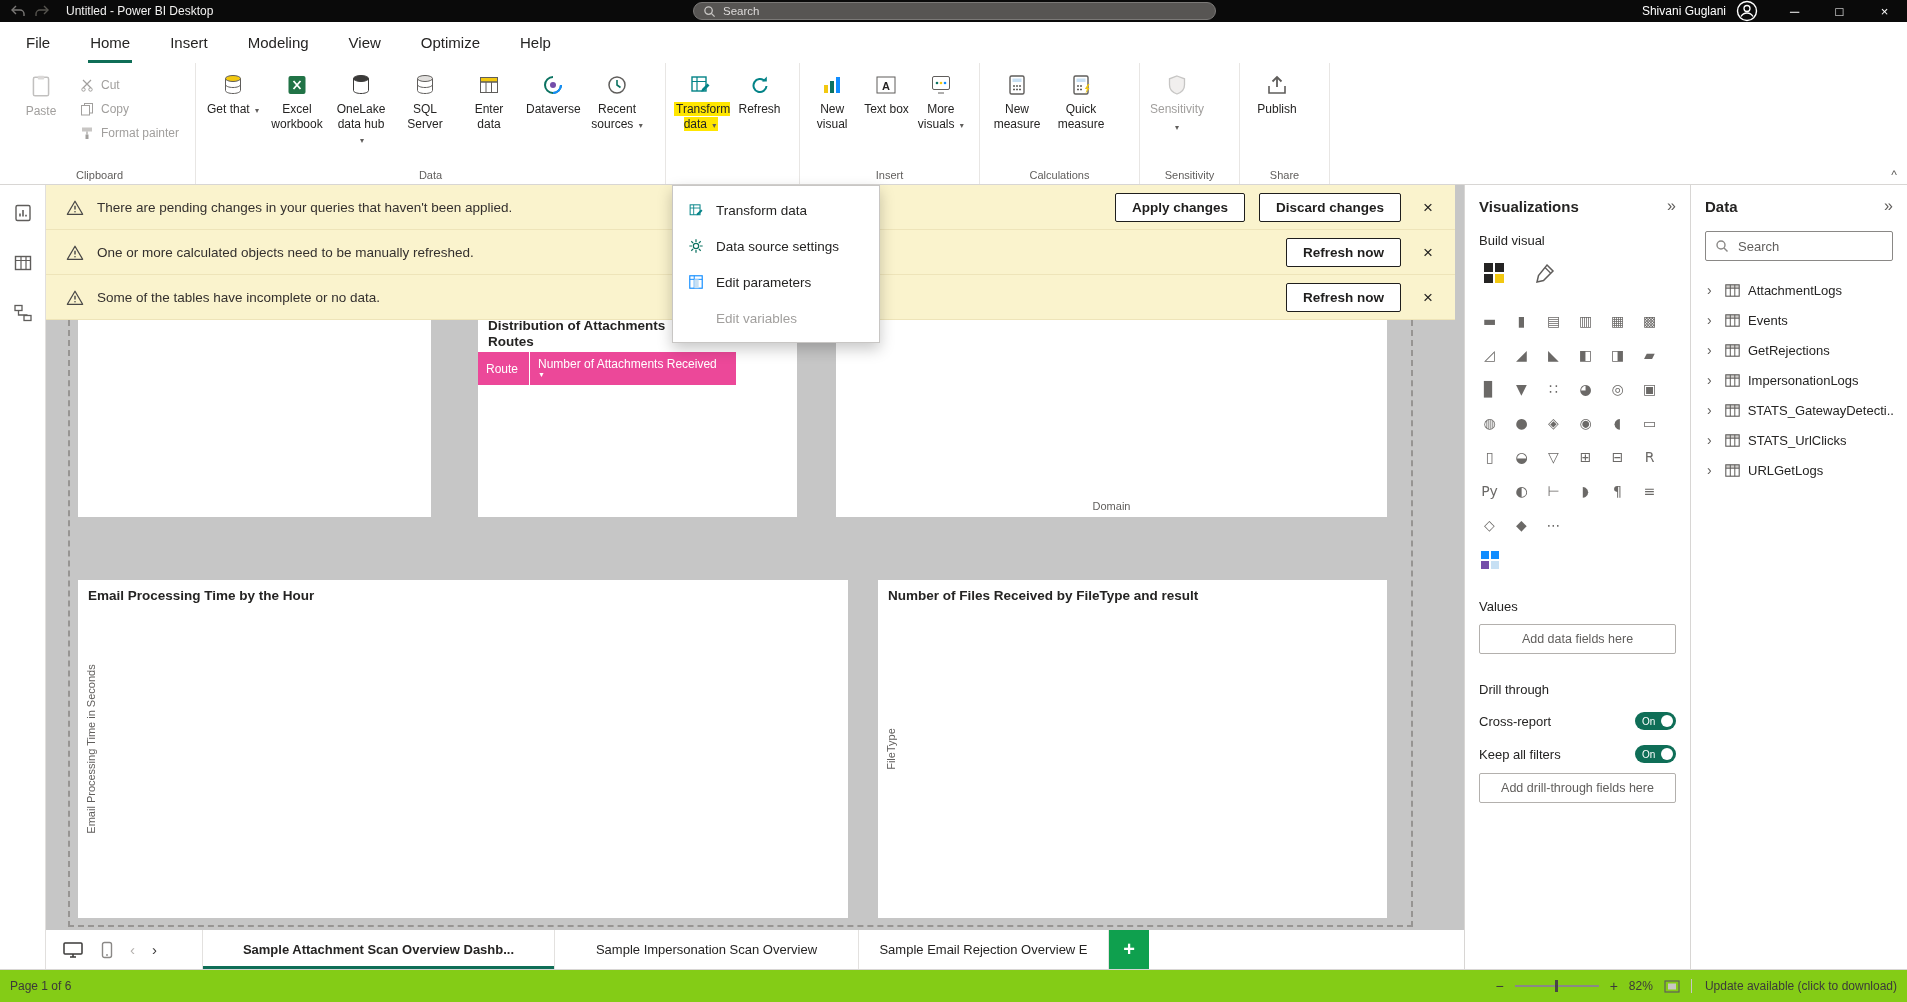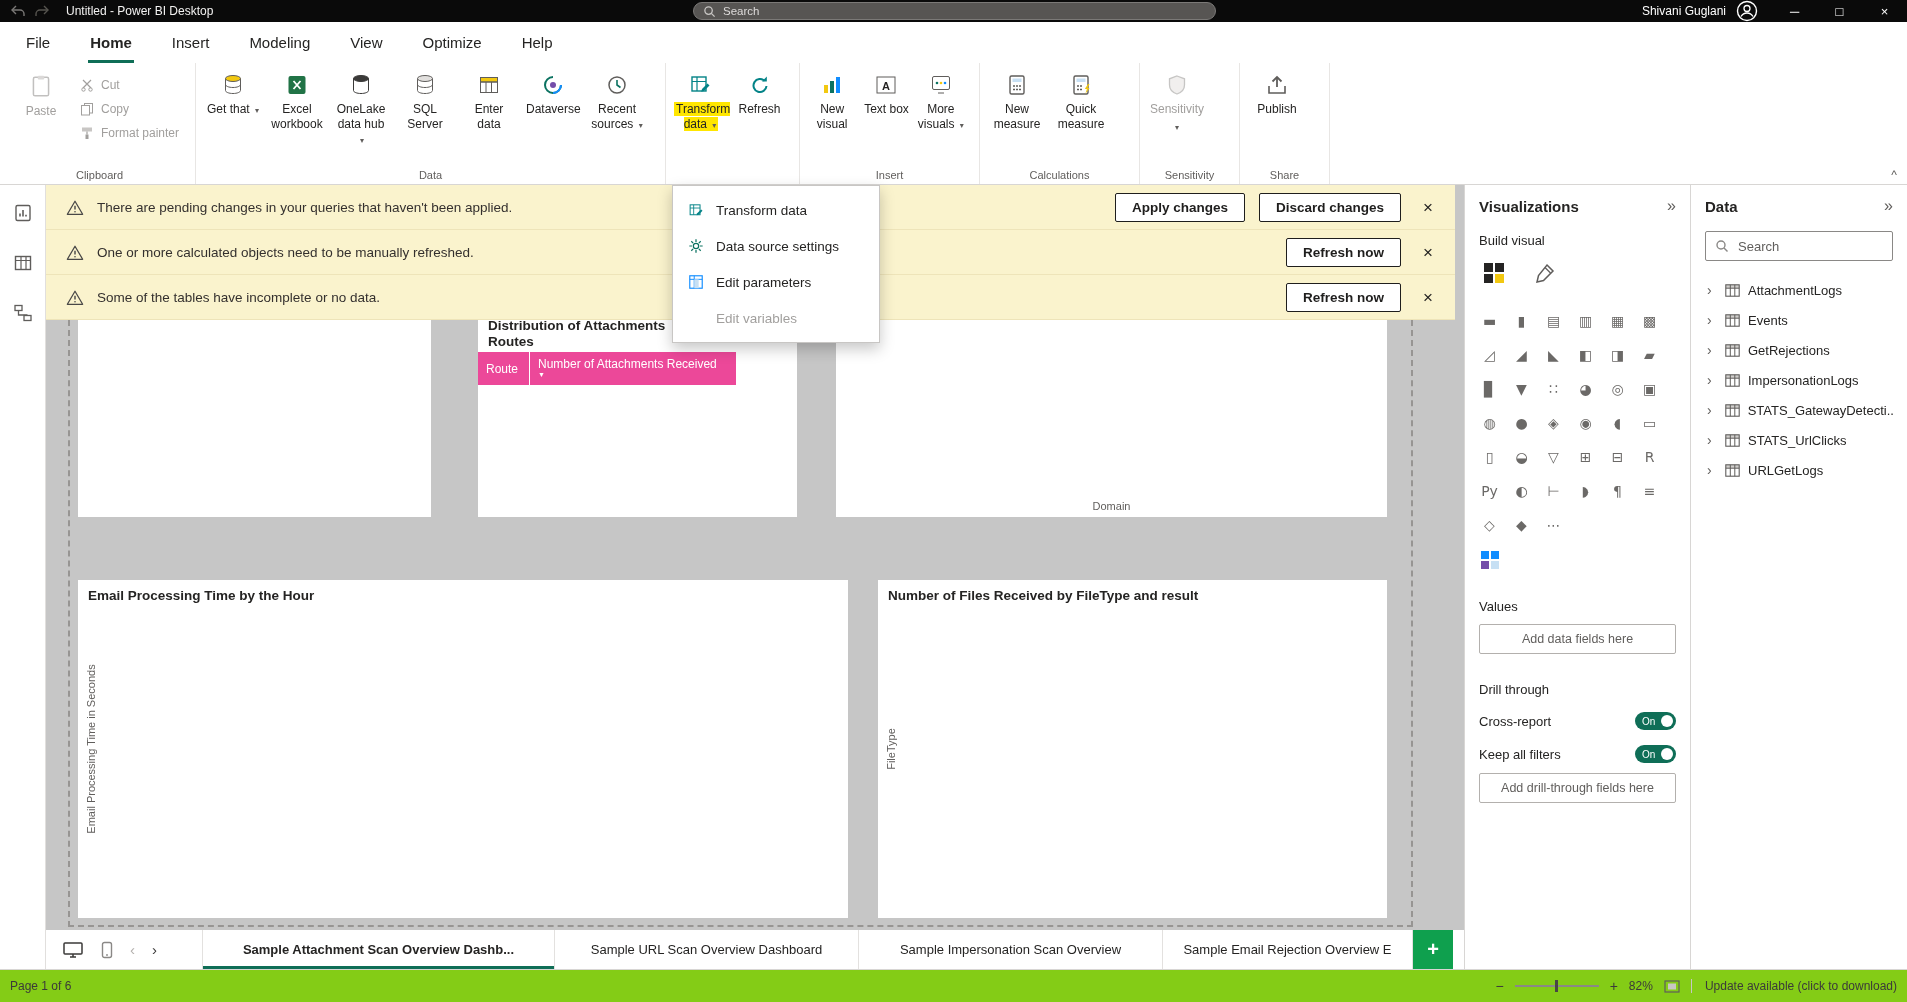--- a/index.html
+++ b/index.html
@@ -19,21 +19,21 @@
   .tb-right{position:absolute;right:0;top:0;height:22px;display:flex;align-items:center}
   .tb-user{font-size:12px;margin-right:10px;white-space:nowrap}
   .tb-avatar{margin-right:14px}
   .win-btn{width:45px;height:22px;display:flex;align-items:center;justify-content:center;
     font-size:13px;color:#fff;cursor:default}
 
   
   .menubar{position:absolute;top:22px;left:0;right:0;height:41px;background:#fff;display:flex;
     align-items:stretch;gap:36px;padding-left:24px}
   .menu-item{font-size:15px;display:flex;align-items:center;padding:0 2px;cursor:default}
-  .menu-item.active{font-weight:bold;box-shadow:inset 0 -3px 0 #0f6e57}
+  .menu-item.active{font-weight:normal;box-shadow:inset 0 -3px 0 #0f6e57}
 
   
   .ribbon{position:absolute;top:63px;left:0;right:0;height:122px;background:#fff;
     border-bottom:1px solid #d8d6d4;display:flex;padding-left:4px}
   .rb-group{position:relative;display:flex;align-items:flex-start;padding:6px 8px 18px;
     border-right:1px solid #e8e6e4;height:100%}
   .rb-label{position:absolute;bottom:3px;left:0;right:0;text-align:center;font-size:11px;color:#605e5c}
   .rb-big{width:58px;display:flex;flex-direction:column;align-items:center;text-align:center;
     font-size:12px;line-height:1.25;color:#252423;padding-top:4px;gap:5px;margin-right:6px;cursor:default}
   .rb-big .lbl{max-width:54px}
@@ -578,21 +578,20 @@
       <span>
         <svg width="12" height="18" viewBox="0 0 12 18">
             <rect x="1.5" y="1.5" width="9" height="15" rx="2" fill="none" stroke="#8a8886" stroke-width="1.4"></rect>
             <circle cx="6" cy="14" r="0.9" fill="#8a8886"></circle>
           </svg>
       </span>
       <span class="nav-chev dim">‹</span>
       <span class="nav-chev">›</span>
     </div>
     <div class="tab t1 first active">Sample Attachment Scan Overview Dashb...</div>
-    <div class="tab t2">Sample URL Scan Overview Dashboard</div>
     <div class="tab t3">Sample Impersonation Scan Overview</div>
     <div class="tab t4">Sample Email Rejection Overview E</div>
     <div class="plus-btn">+</div>
   </div>
 
   <div class="statusbar">
     <span>Page 1 of 6</span>
     <div class="sb-right">
       <span class="zoom-sign">−</span>
       <span class="slider-track">

